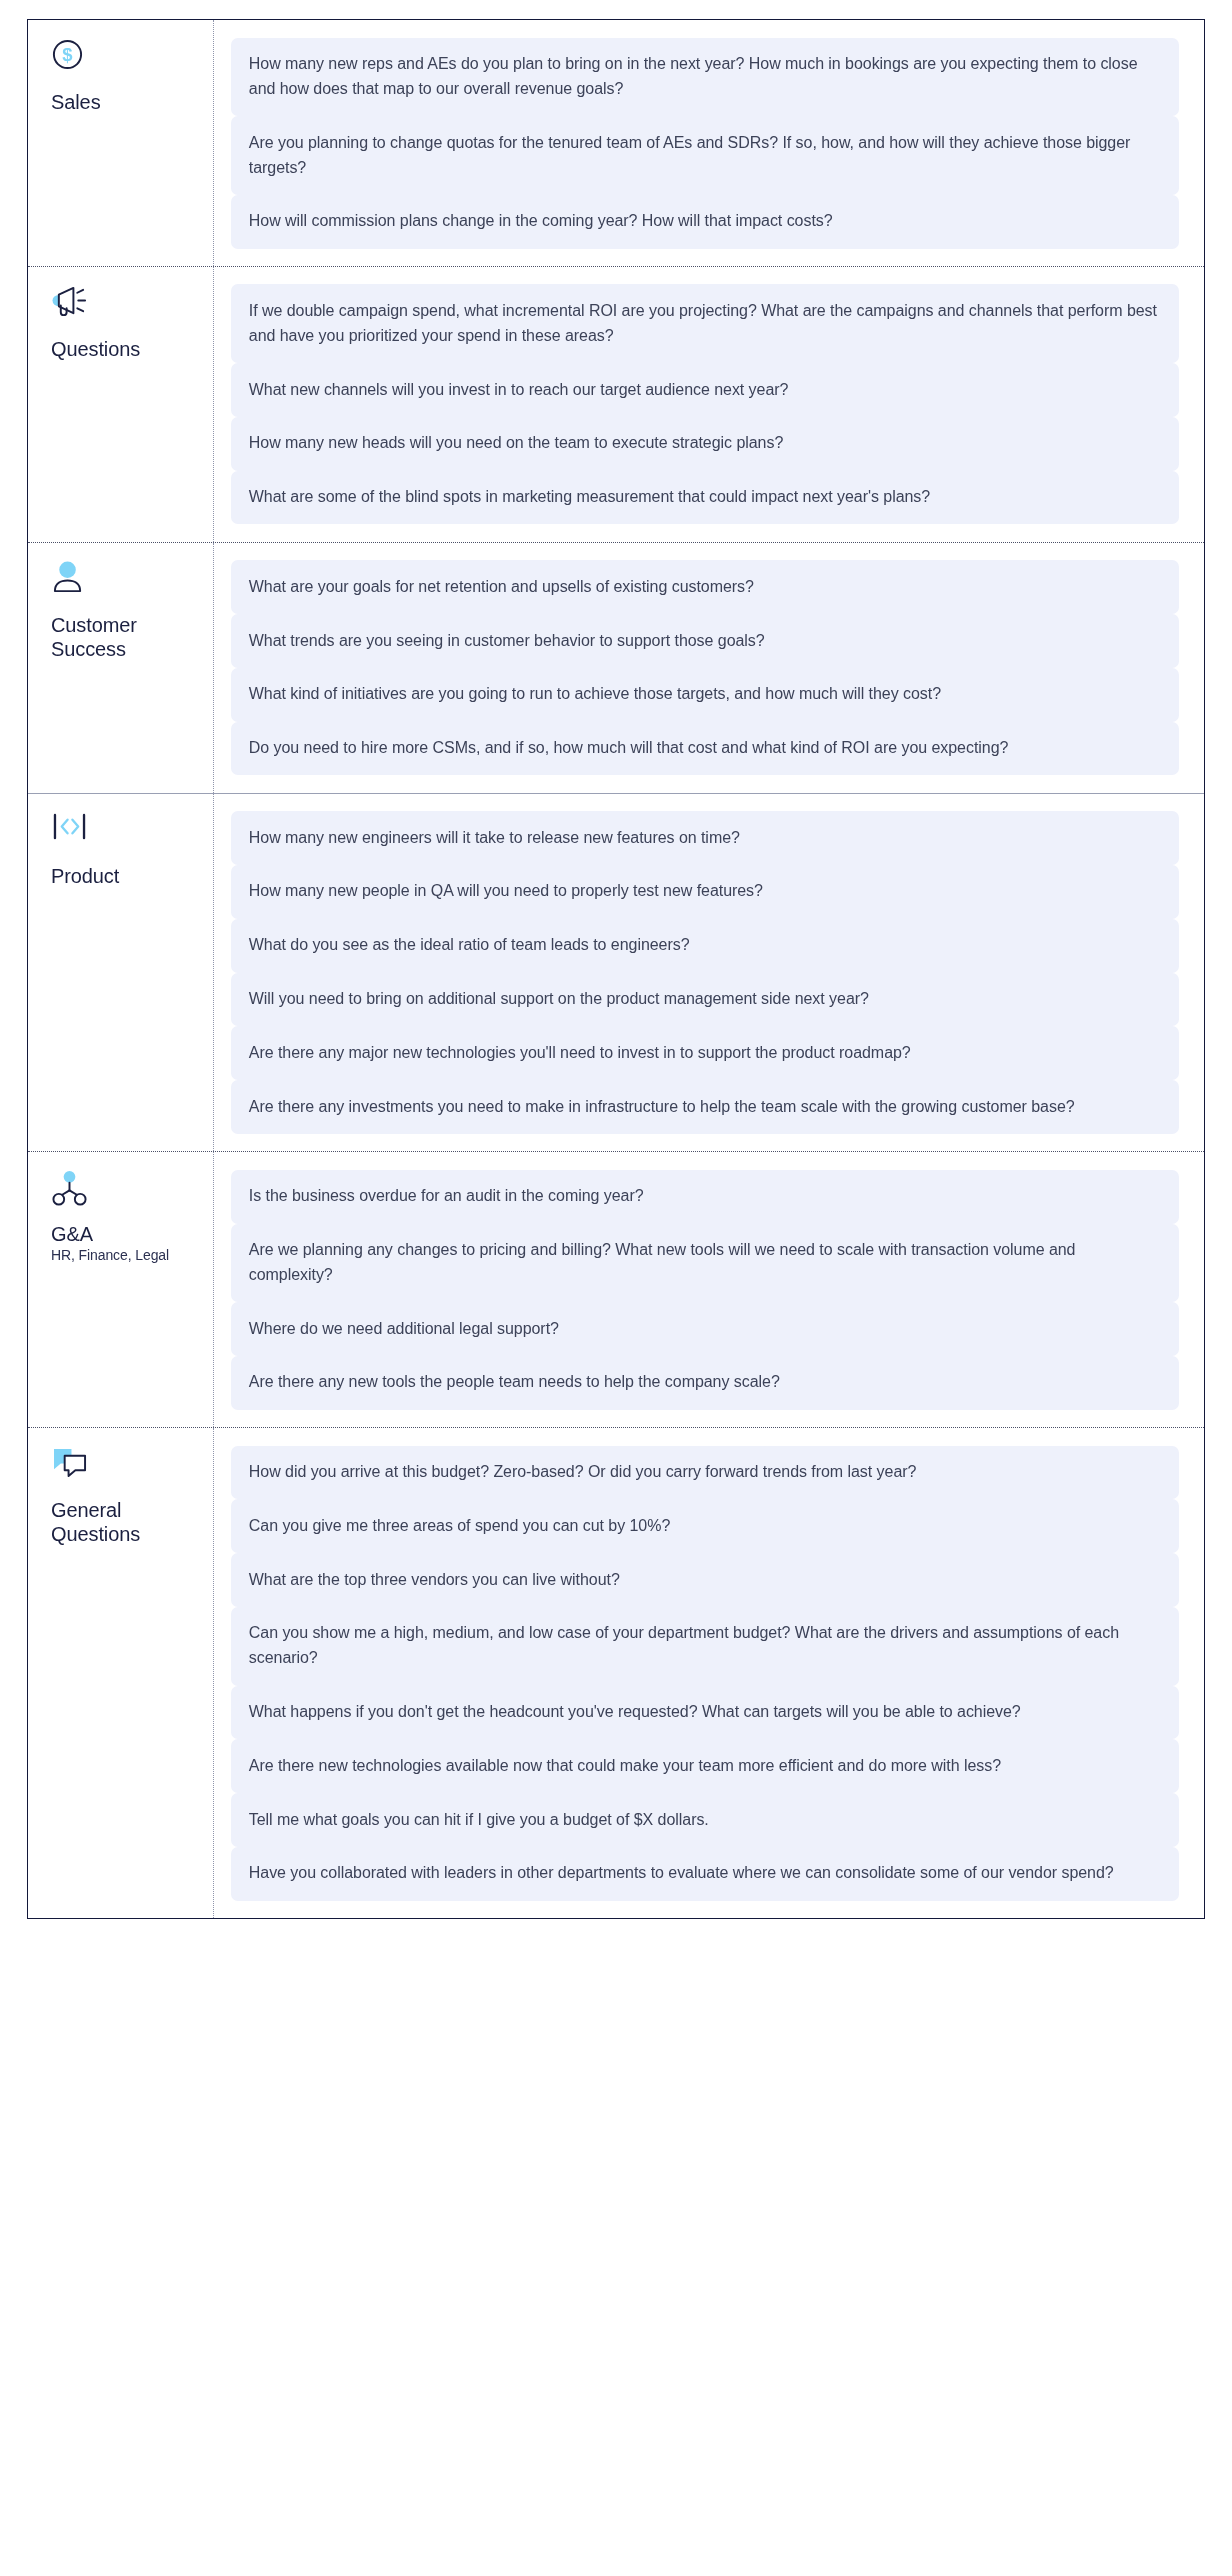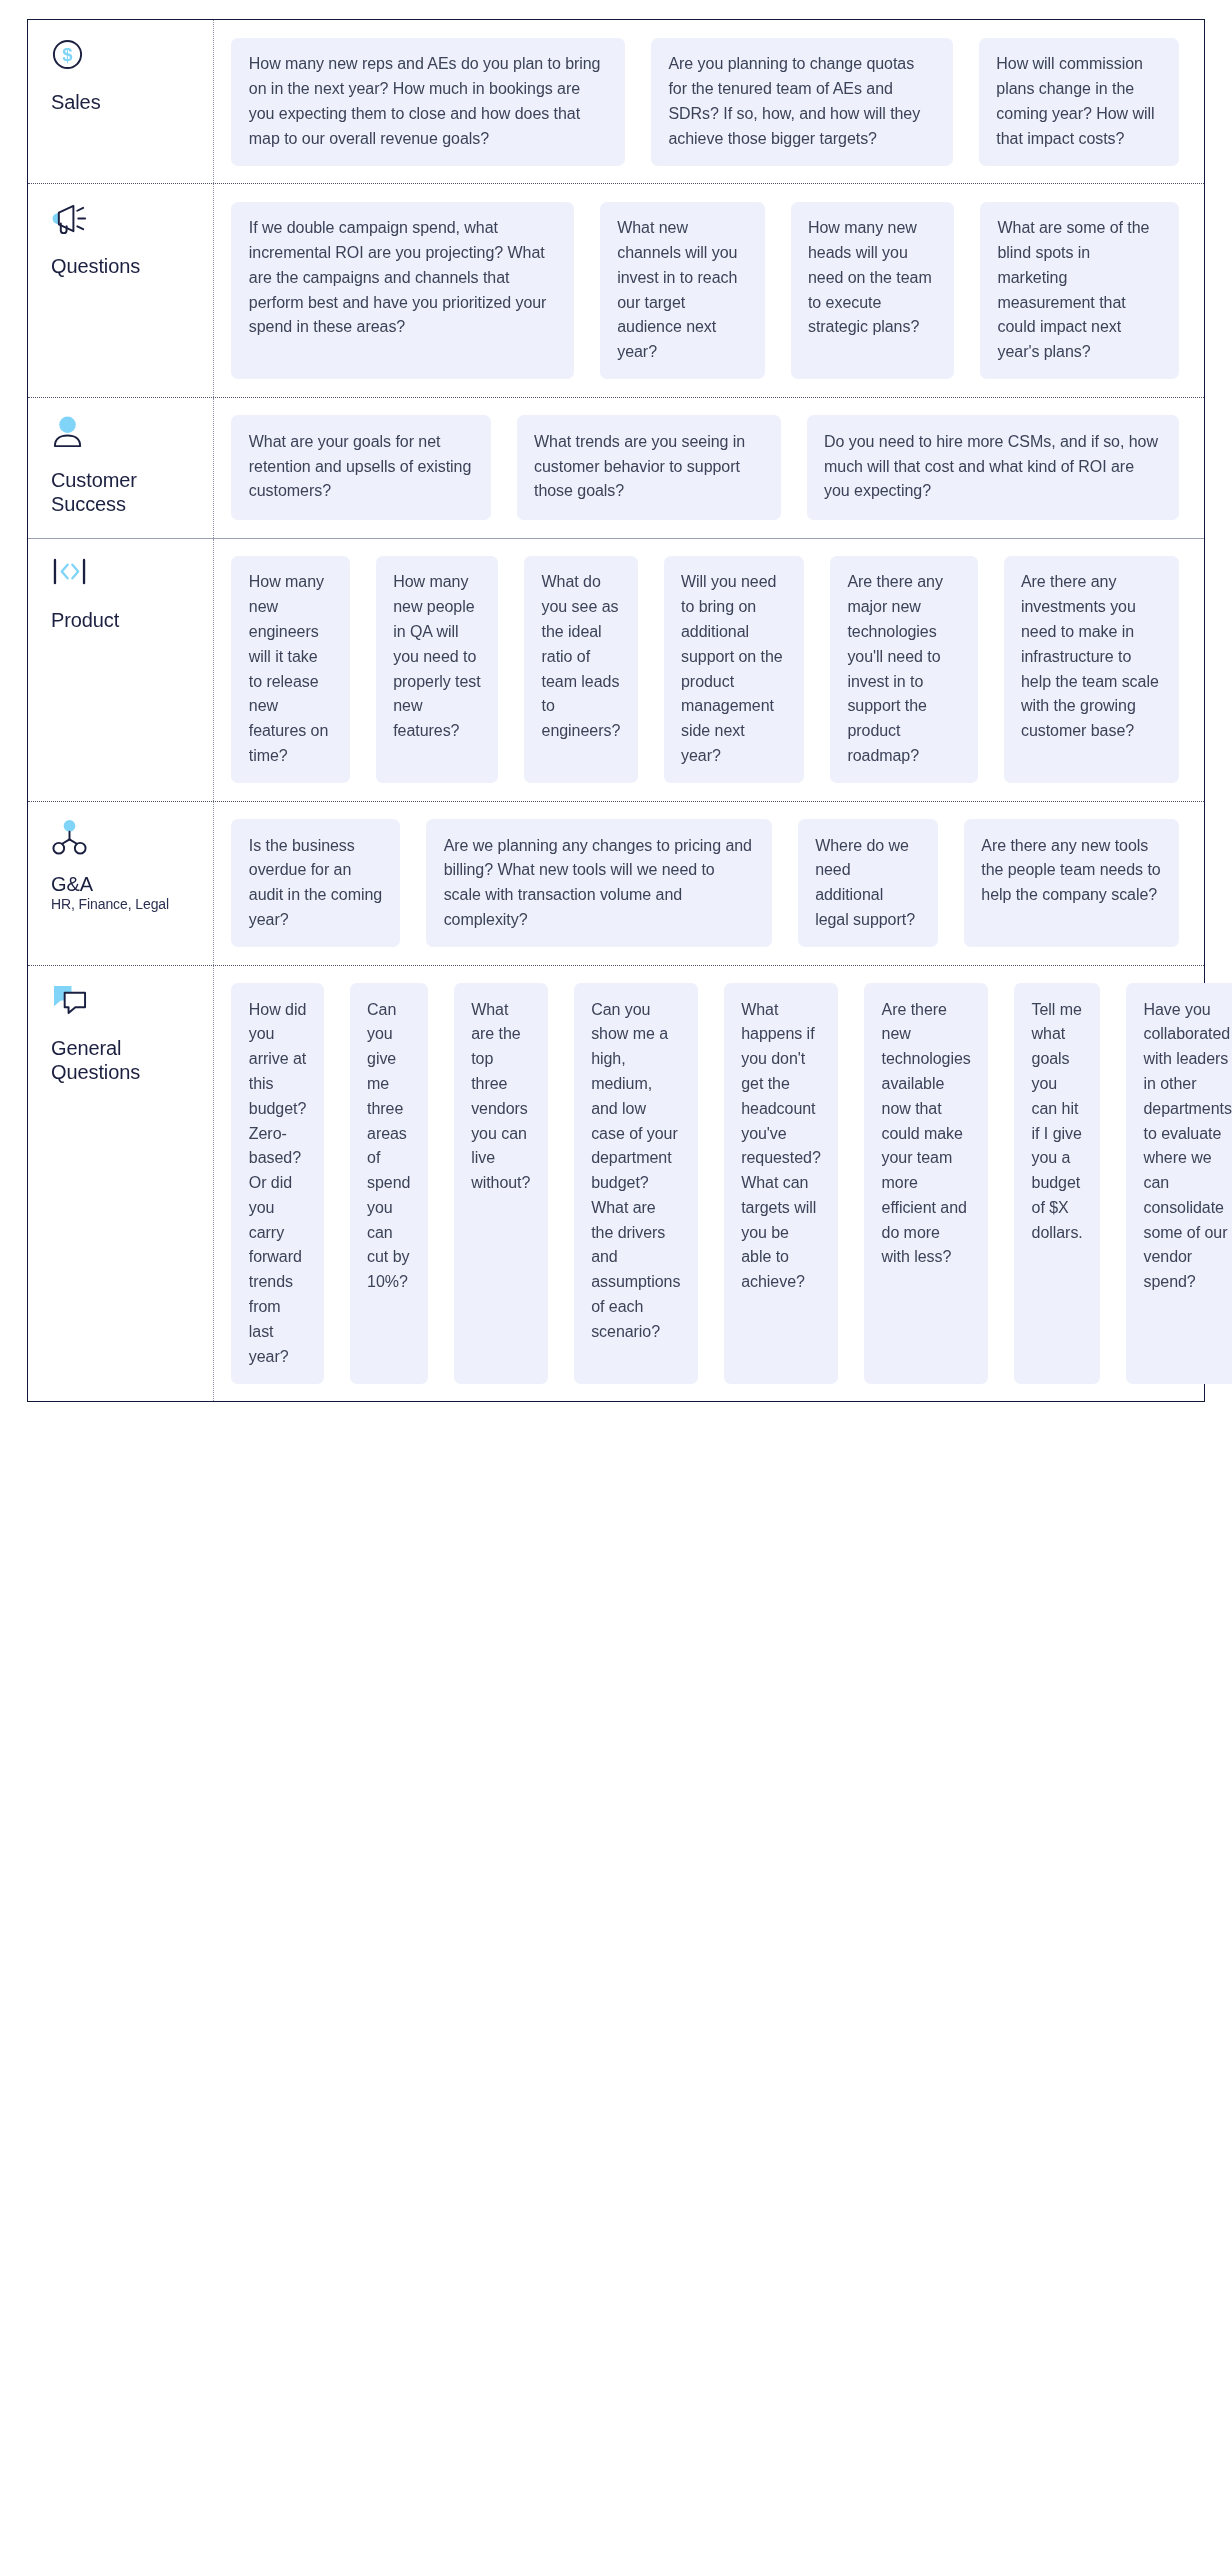--- a/index.html
+++ b/index.html
@@ -67,21 +67,22 @@
     color: #2b3050;
     line-height: 1.22;
     letter-spacing: -0.1px;
   }
 
   .questions {
     flex: 1;
     box-sizing: border-box;
     padding: 17.4px 25px 17.4px 17.4px;
     display: flex;
-    gap: 26px;
+    flex-direction: column;
+    gap: 0;
   }
 
   .question {
     background: #eef1fb;
     border-radius: 6.8px;
     padding: 14.5px 17.4px;
     font-size: 16px;
     line-height: 1.55;
     color: #3c4258;
     letter-spacing: -0.05px;
@@ -137,20 +138,21 @@
         <circle cx="17" cy="10" r="8.5" fill="#7fd4f7"></circle>
         <path d="M4 32 C4 24 10 21 17 21 C24 21 30 24 30 32 Z" fill="#ffffff" stroke="#1b2040" stroke-width="2" stroke-linejoin="round"></path>
       </svg>
           </div>
           <div class="section-title">Customer</div>
           <div class="section-title">Success</div>
         </div>
         <div class="questions">
           <div class="question">What are your goals for net retention and upsells of existing customers?</div>
           <div class="question">What trends are you seeing in customer behavior to support those goals?</div>
+          <div class="question">What kind of initiatives are you going to run to achieve those targets, and how much will they cost?</div>
           <div class="question">Do you need to hire more CSMs, and if so, how much will that cost and what kind of ROI are you expecting?</div>
         </div>
       </div>
       <div class="section-row" data-rule="solid">
         <div class="section-label">
           <div class="section-icon">
             <svg width="37" height="31" viewBox="0 0 38 32" aria-hidden="true">
         <line x1="4" y1="4" x2="4" y2="28" stroke="#1b2040" stroke-width="2.4" stroke-linecap="round"></line>
         <line x1="34" y1="4" x2="34" y2="28" stroke="#1b2040" stroke-width="2.4" stroke-linecap="round"></line>
         <polyline points="17,9 11,16 17,23" fill="none" stroke="#7fd4f7" stroke-width="2.4" stroke-linecap="round" stroke-linejoin="round"></polyline>

